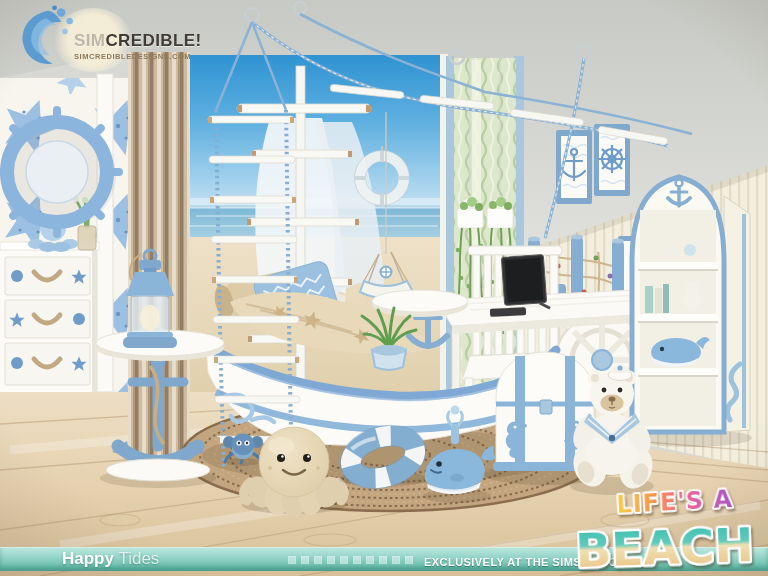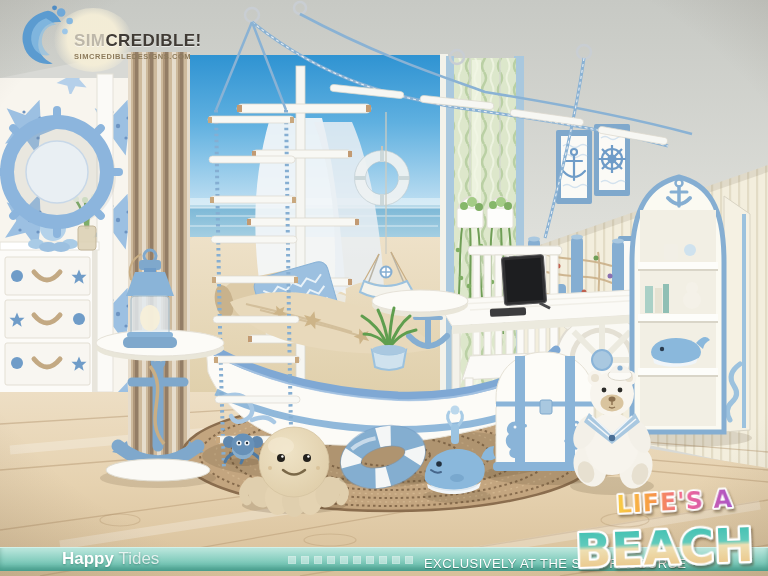--- a/index.html
+++ b/index.html
@@ -22,21 +22,21 @@
   .footer-bar{position:absolute;left:0;top:539px;width:768px;height:23px;z-index:4;
     background:linear-gradient(#bce7dd,#8fd2c4 45%,#5cb8a6);
     border-top:1px solid #d2f0e8;box-shadow:inset 0 -4px 5px rgba(35,105,90,.35);margin-top:8px;}
   .set-title{position:absolute;left:62px;top:1px;font-size:17px;color:#fff;
     text-shadow:0 1px 2px rgba(45,115,100,.6);}
   .set-title .bold{font-weight:bold;}
   .set-title .light{color:rgba(255,255,255,.78);}
   .squares{position:absolute;left:288px;top:8px;display:flex;gap:5px;}
   .sq{width:8px;height:8px;background:rgba(255,255,255,.42);
       box-shadow:inset 0 0 0 1px rgba(255,255,255,.18);}
-  .tagline{position:absolute;left:424px;top:8px;font-size:13px;font-weight:normal;color:#fff;
+  .tagline{position:absolute;left:424px;top:8px;font-size:11px;font-weight:bold;color:#fff;
     letter-spacing:.45px;white-space:nowrap;text-shadow:0 1px 1px rgba(40,110,95,.85);}
 
   
   .badge{position:absolute;right:0;bottom:0;z-index:6;}
   .badge text{font-family:"DejaVu Sans","Liberation Sans",sans-serif;font-weight:bold;
     paint-order:stroke;stroke:#fff;stroke-linejoin:round;}
 </style>
 </head>
 <body>
 

